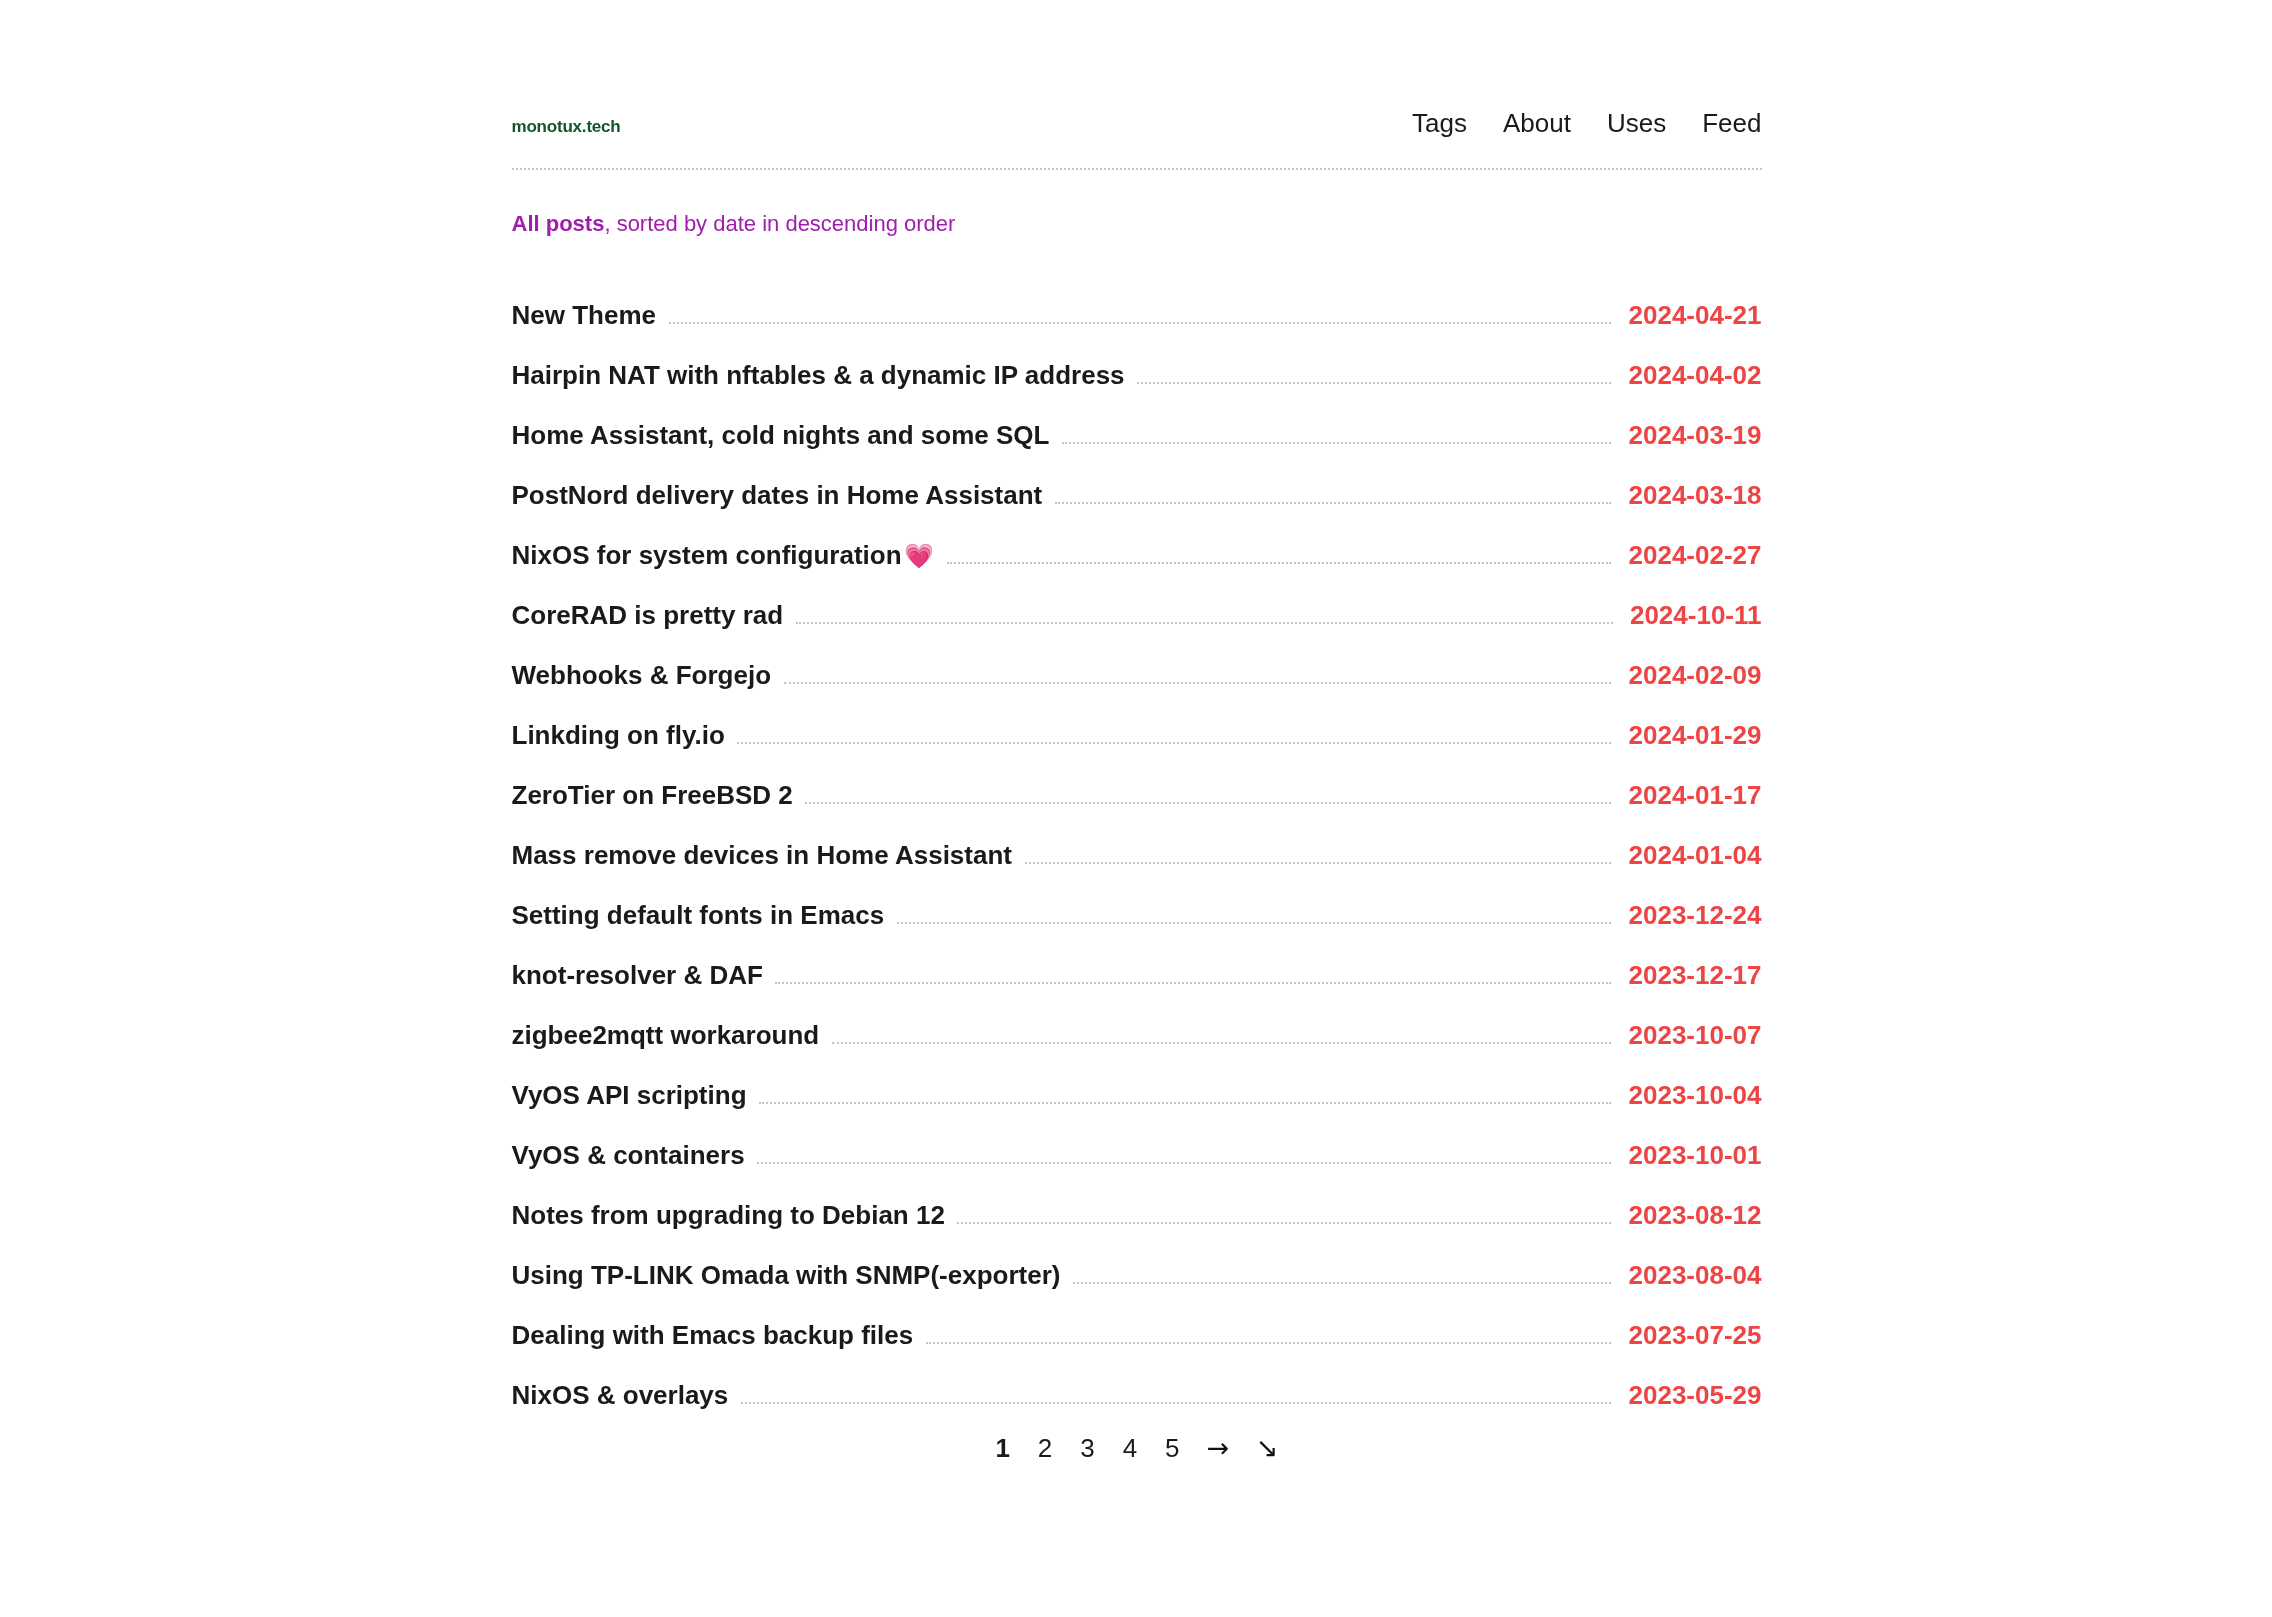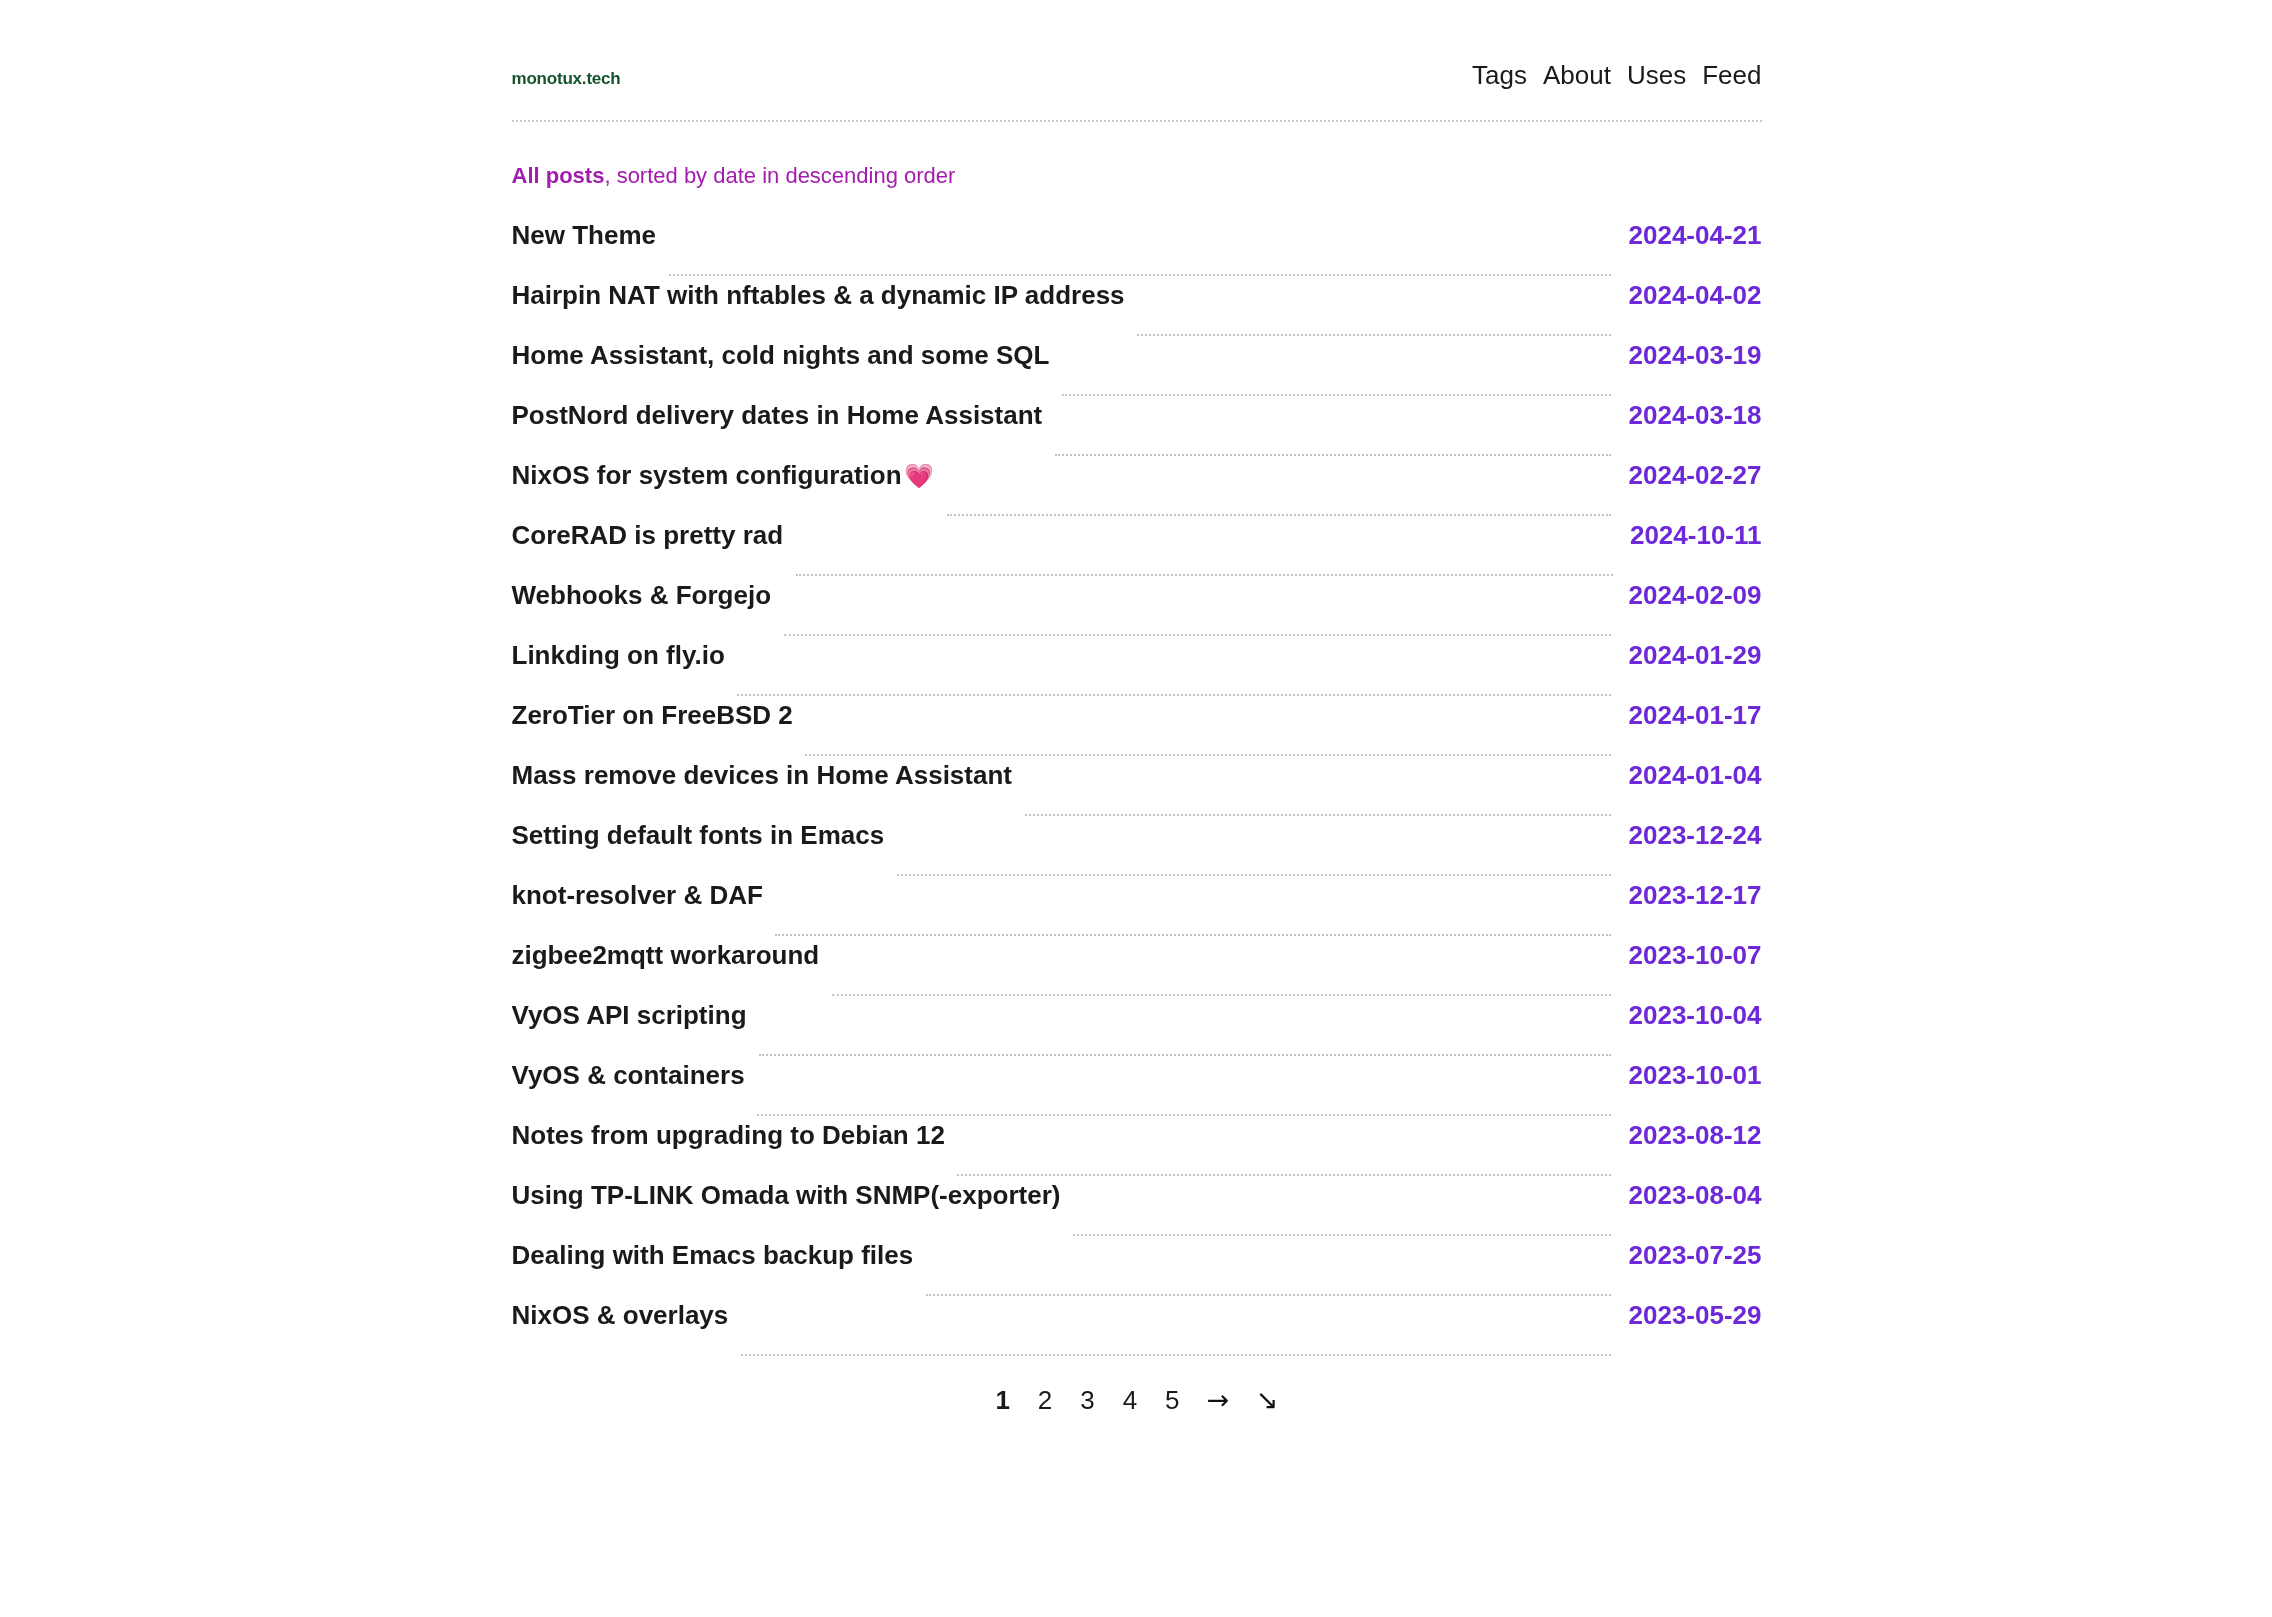--- a/index.html
+++ b/index.html
@@ -37,21 +37,22 @@
     font-weight: 700;
     letter-spacing: -0.2px;
     color: #14532d;
     text-decoration: none;
     line-height: 1;
     white-space: nowrap;
   }
   .site-nav {
     display: flex;
     align-items: baseline;
-    gap: 16px;
+    gap: 36px;
+    margin-top: 48px;
   }
   .nav-link {
     font-size: 26px;
     font-weight: 400;
     color: #1a1a1a;
     text-decoration: none;
     line-height: 1;
     white-space: nowrap;
   }
 
@@ -88,23 +89,24 @@
   .post-leader {
     flex: 1 1 auto;
     min-width: 16px;
     height: 0.8px;
     margin: 0 17.4px 5.5px 12.6px;
     border-bottom: 2.4px dotted #c4c4c4;
     align-self: flex-end;
   }
   .post-date {
     flex: 0 0 auto;
-    color: #6d28d9;
+    color: #ef4444;
     font-variant-numeric: tabular-nums;
     text-align: left;
+    margin-top: 32px;
   }
   .heart {
     font-family: "DejaVu Sans", sans-serif;
     color: #ff3dad;
     font-size: 24px;
     padding-left: 3.2px;
   }
 
   
   .pagination {

